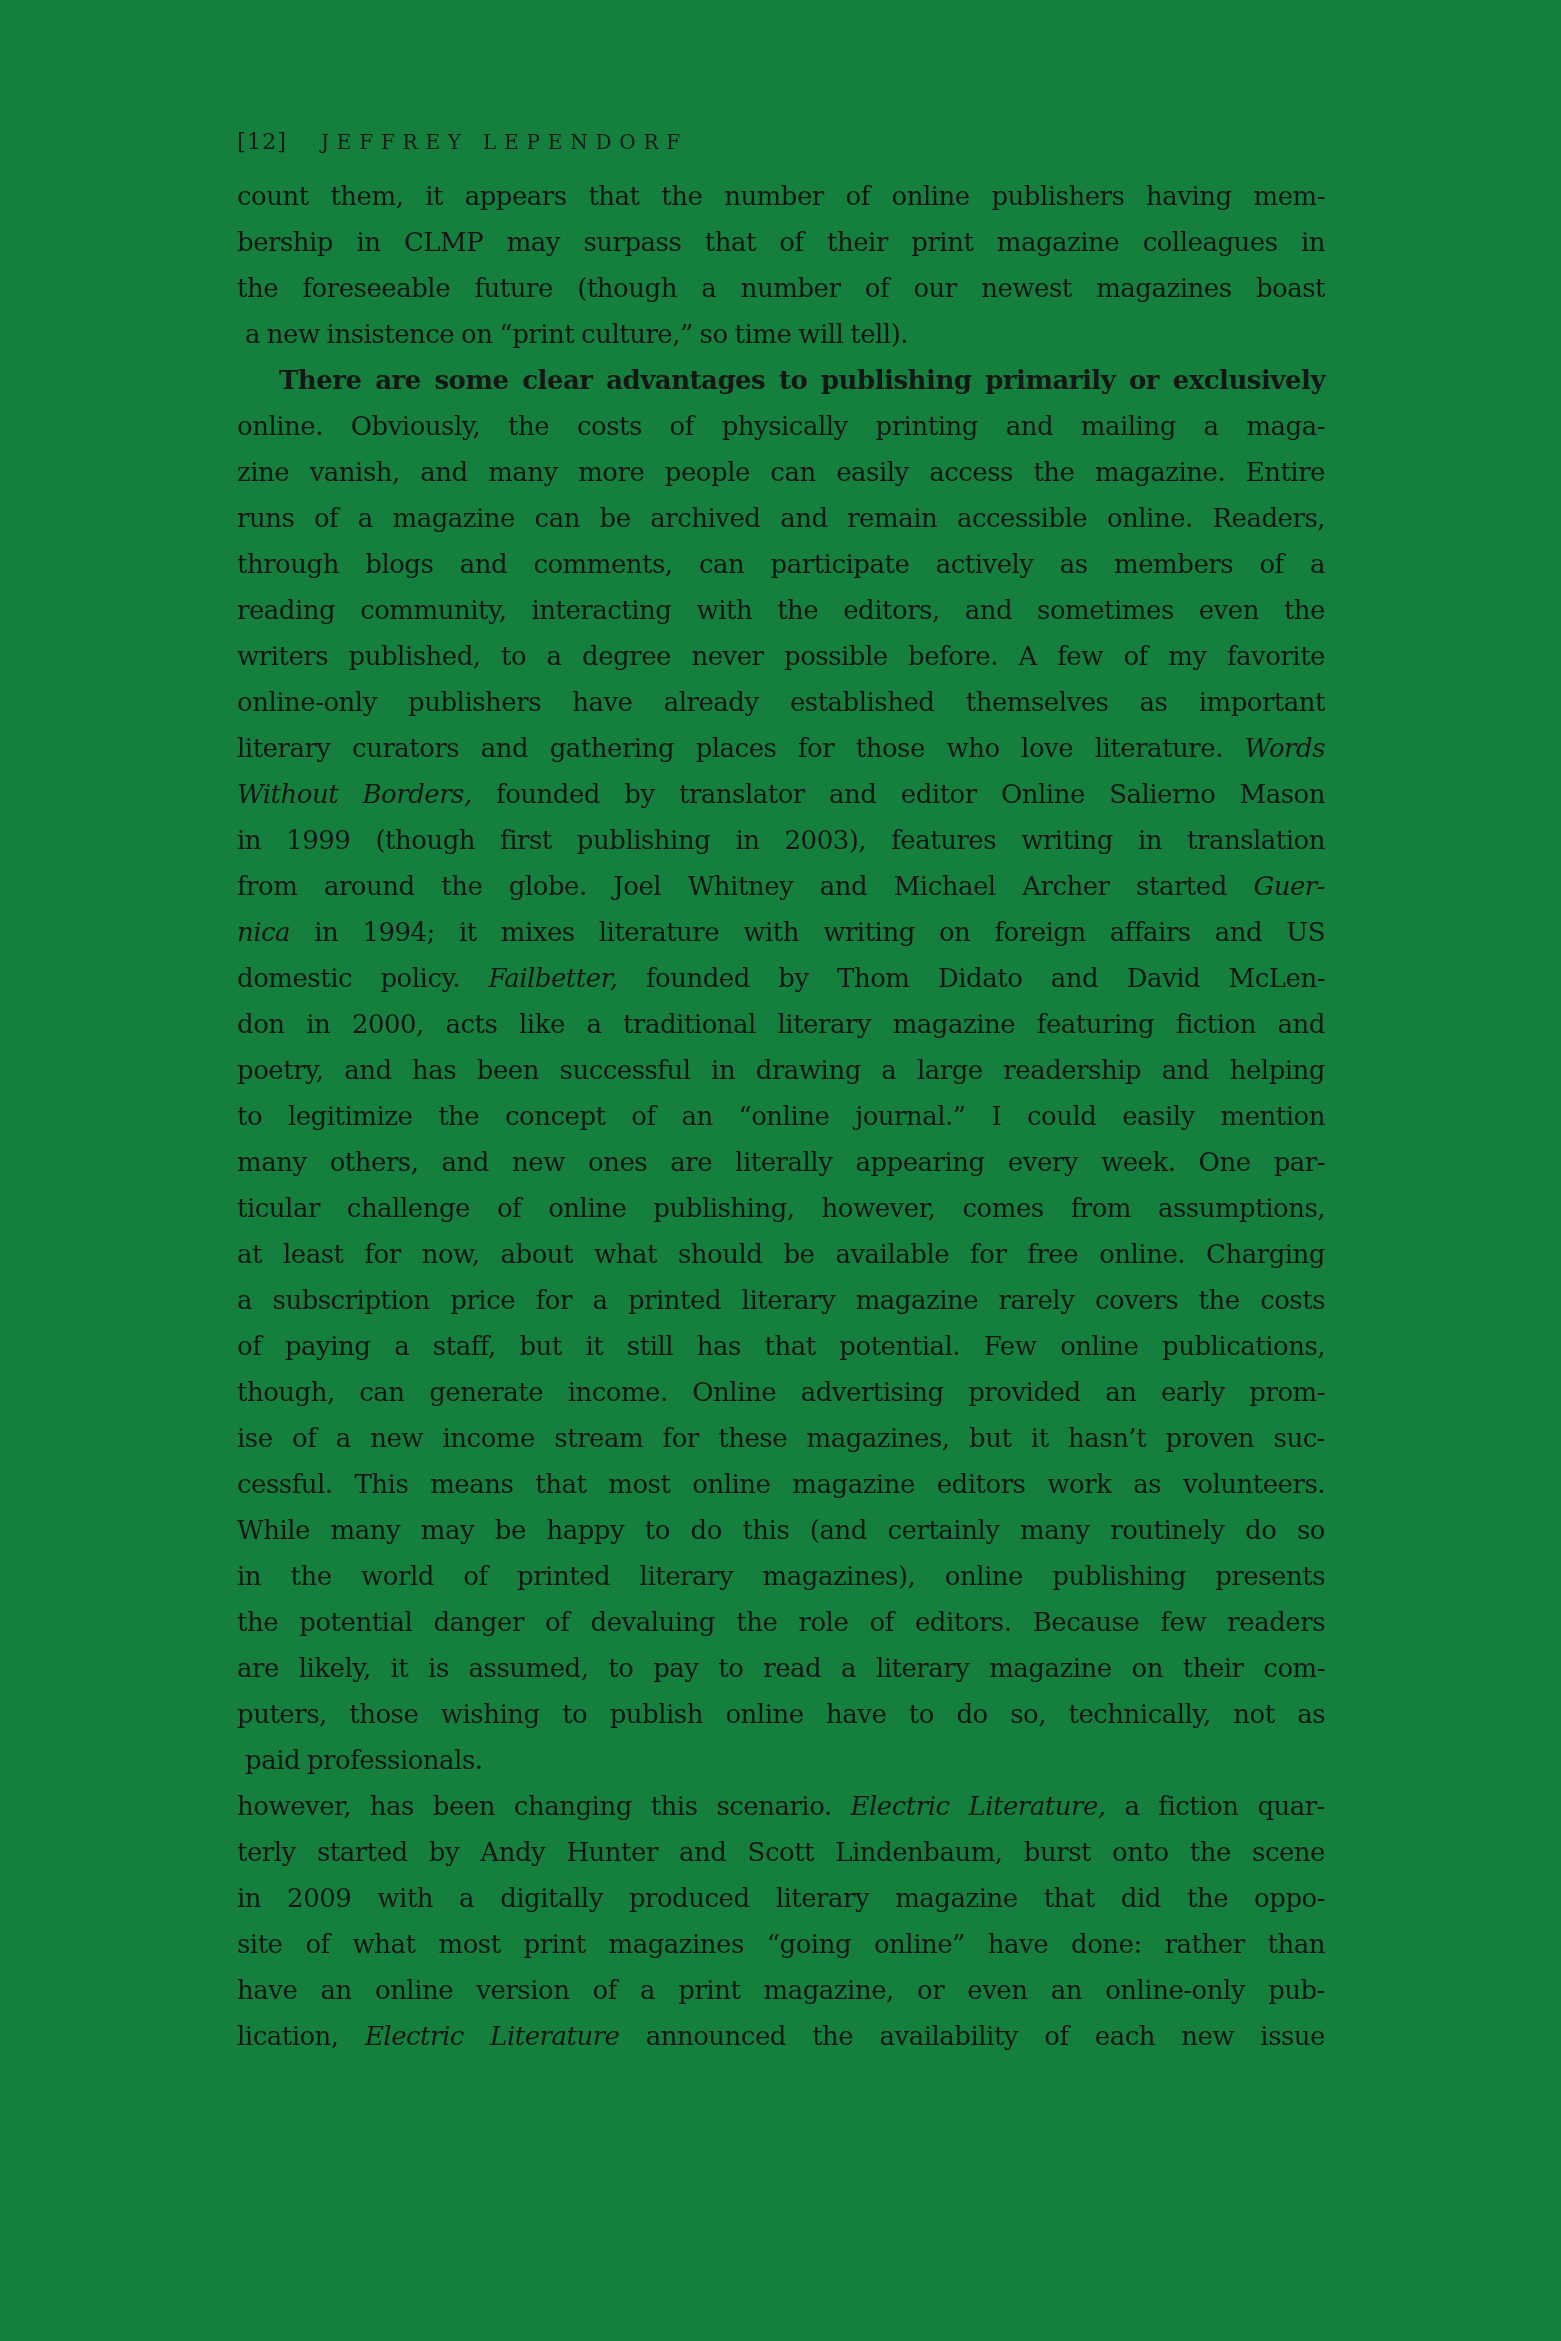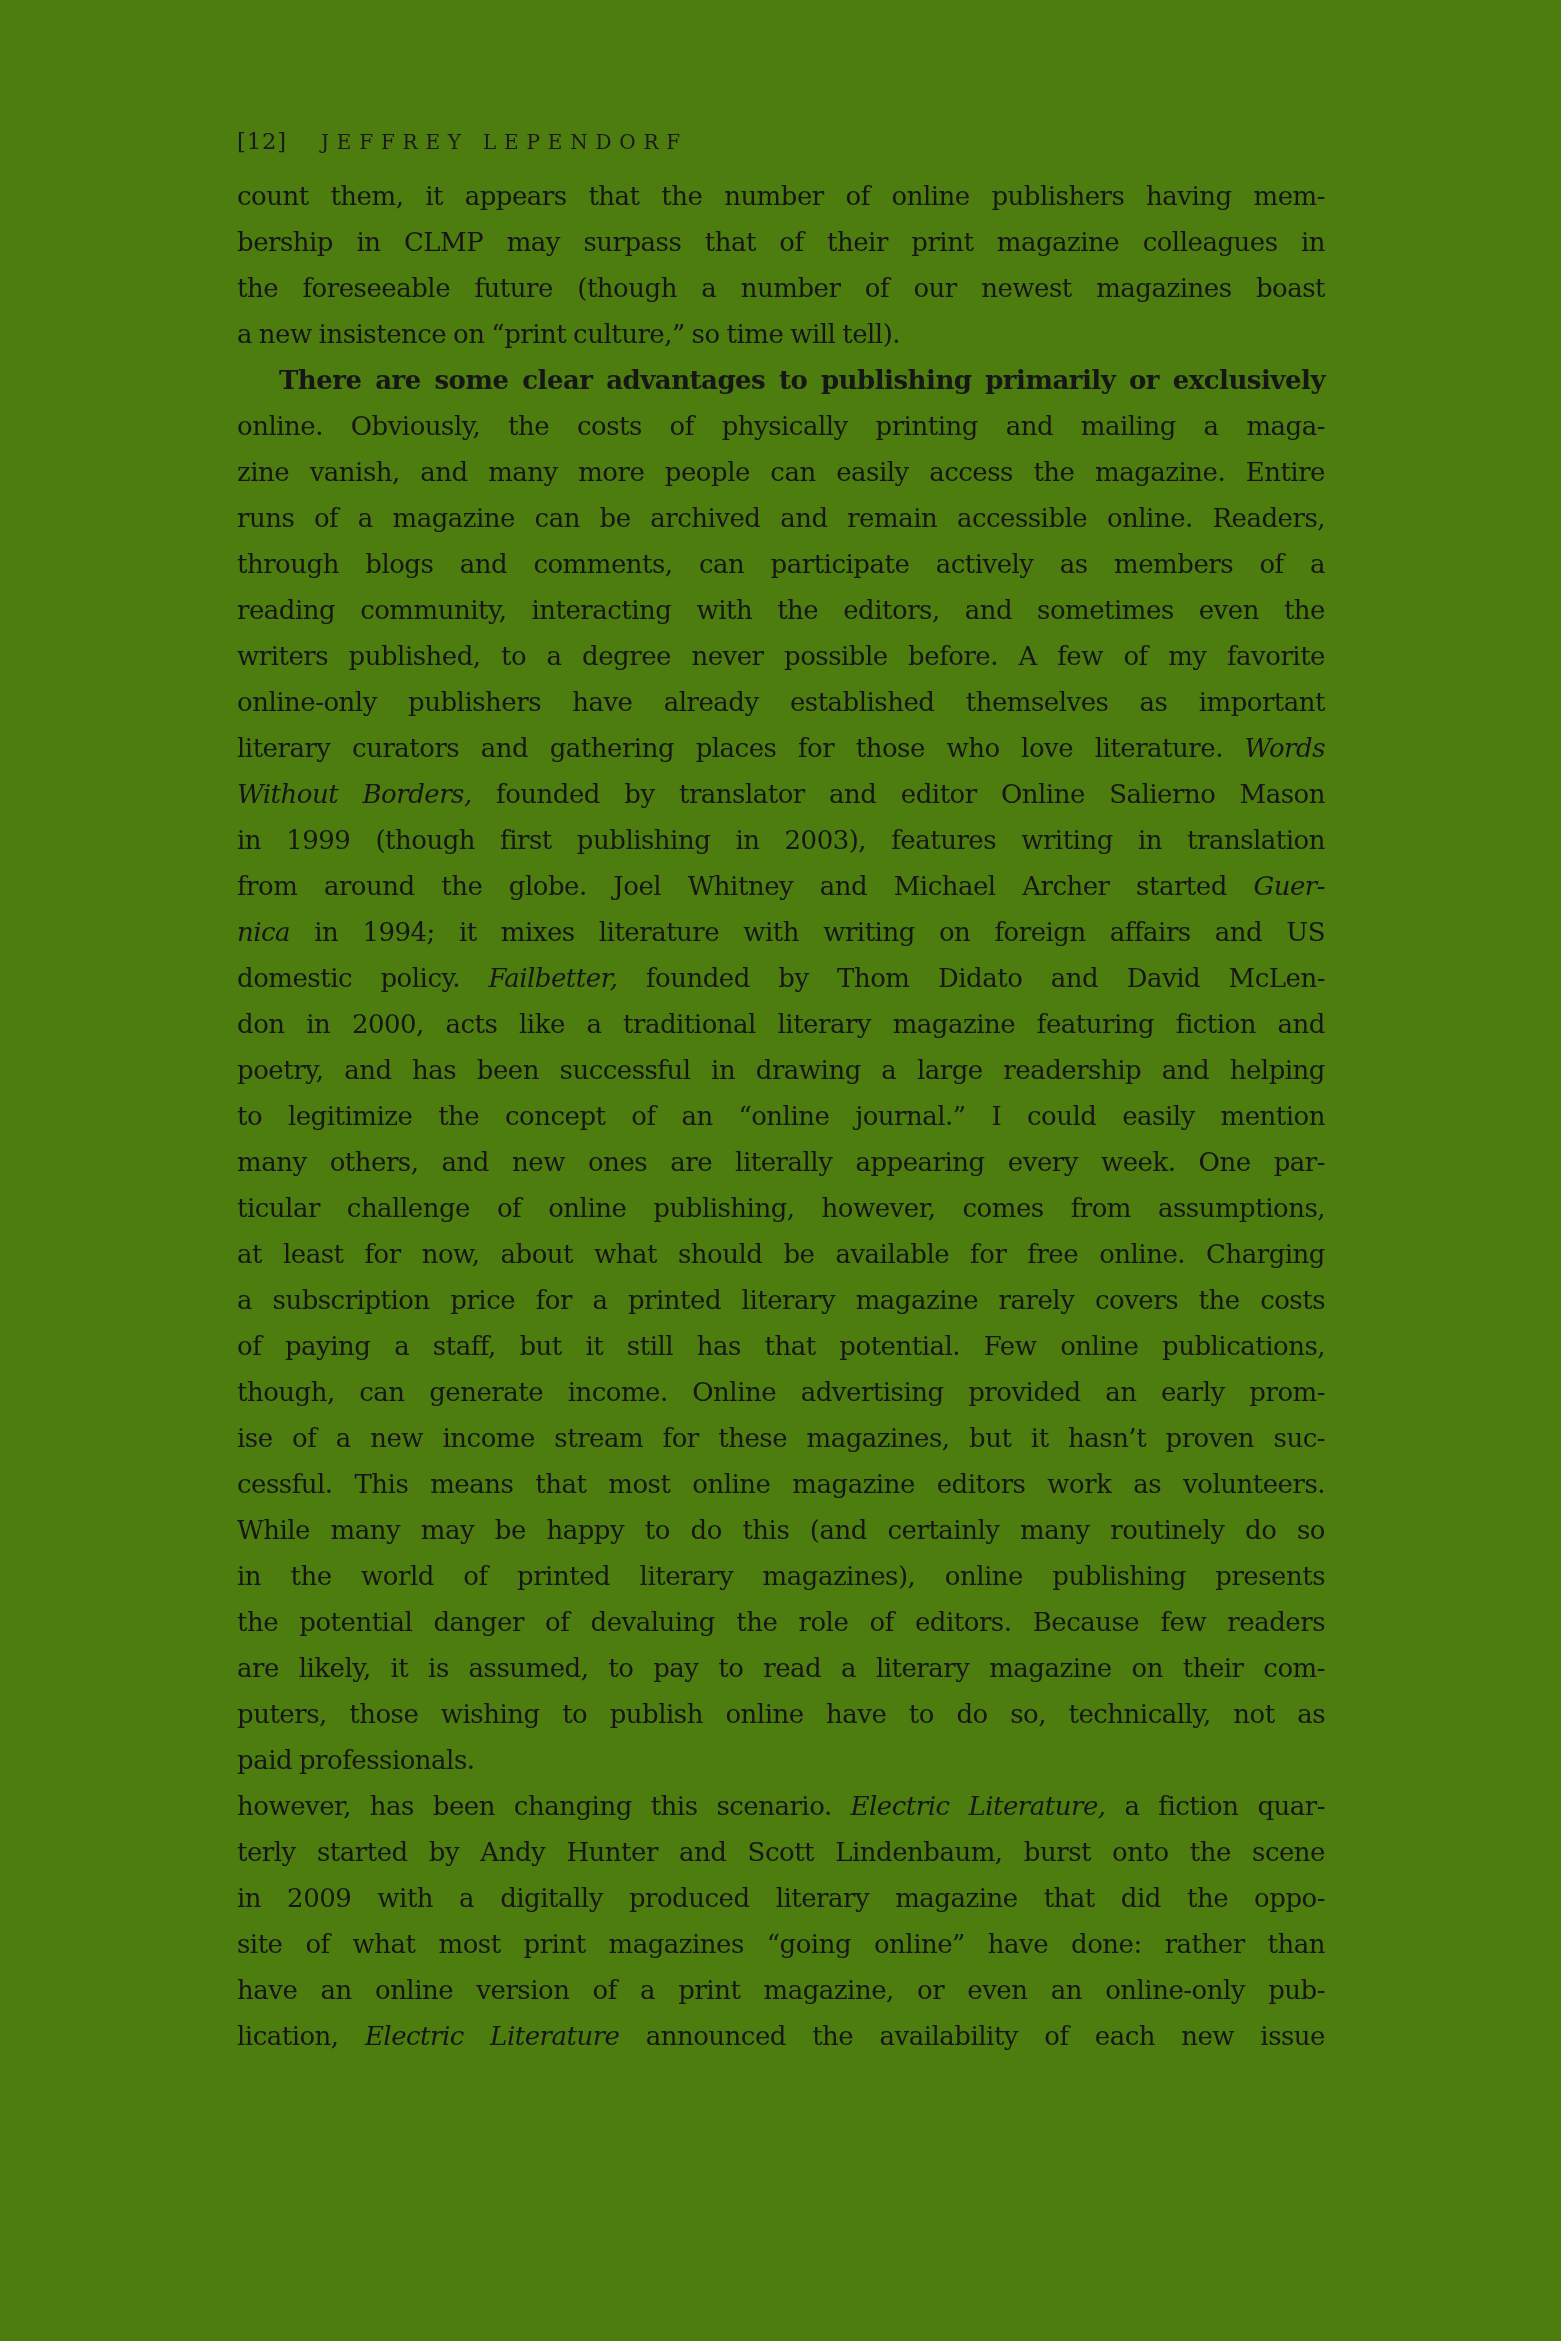--- a/index.html
+++ b/index.html
@@ -1,34 +1,34 @@
 <!DOCTYPE html>
 <html style="font-size:14px"><head>
 <meta charset="utf-8">
 <style>
   html, body { margin: 0; padding: 0; background: #ffffff; }
   body { width: 1561px; height: 2342px; position: relative; overflow: hidden; }
-  .page { position: absolute; left: 0; top: 0; width: 1561px; height: 2342px; background: #4d7c0f; }
+  .page { position: absolute; left: 0; top: 0; width: 1561px; height: 2342px; background: #15803d; }
   .running-head {
     position: absolute; left: 237px; top: 128px; height: 26px;
     font-family: "DejaVu Serif", serif; font-size: 22.6px; color: #1a1a1a;
     white-space: nowrap; line-height: 26px;
   }
   .running-head .folio { display: inline-block; width: 84px; letter-spacing: 0.9px; }
   .running-head .author { letter-spacing: 7.8px; font-size: 20px; }
   .body-text {
     position: absolute; left: 237px; top: 173px; width: 1088px;
     font-family: "DejaVu Serif", serif; font-size: 26px; color: #161616;
   }
   .line {
     display: block; height: 46px; line-height: 46px; white-space: nowrap;
     text-align: justify; text-align-last: justify; overflow: visible;
     letter-spacing: -0.5px; word-spacing: -0.9px;
   }
-  .line.last { text-align-last: left; }
+  .line.last { text-align-last: left; margin-left: 8px; }
   .line.indent { padding-left: 42px; font-weight: bold; }
   .line i { }
 </style>
 </head>
 <body>
 
 <div class="page">
   <div class="running-head">
     <span class="folio">[12]</span><span class="author">JEFFREY LEPENDORF</span>
   </div>

